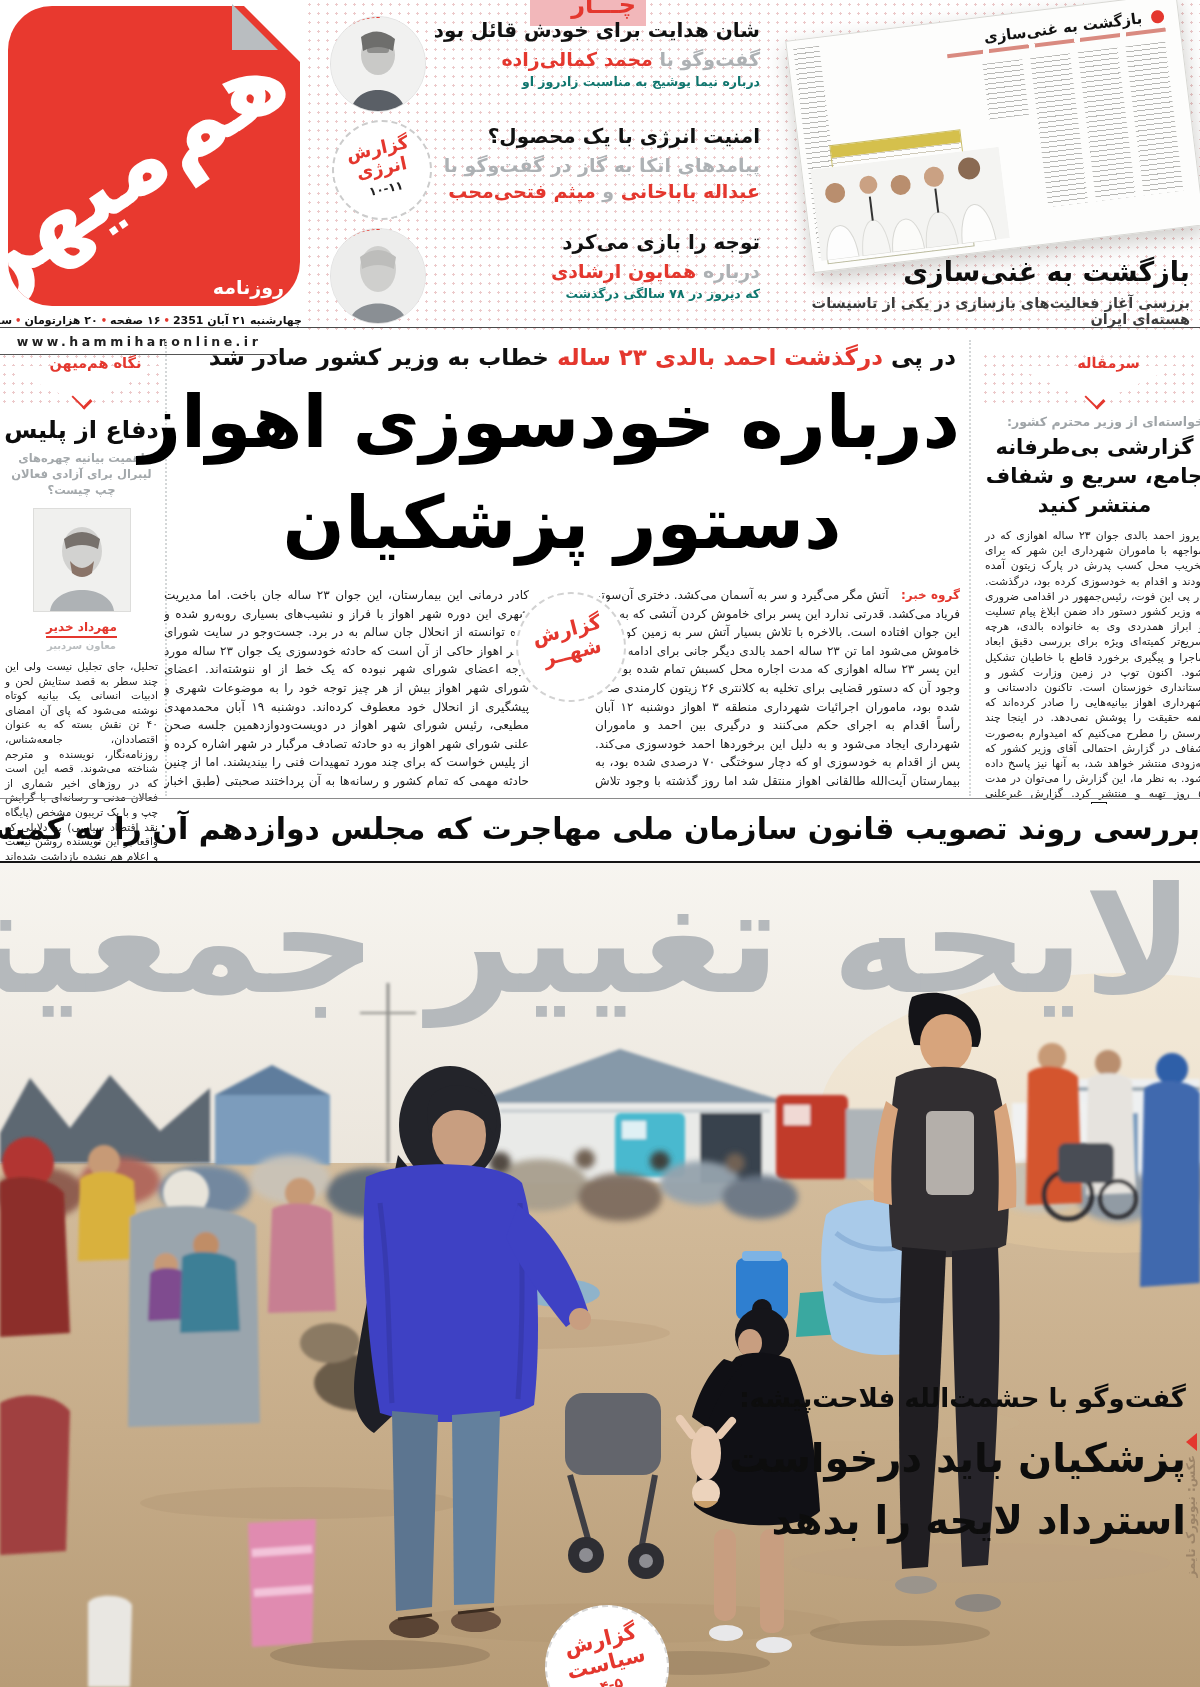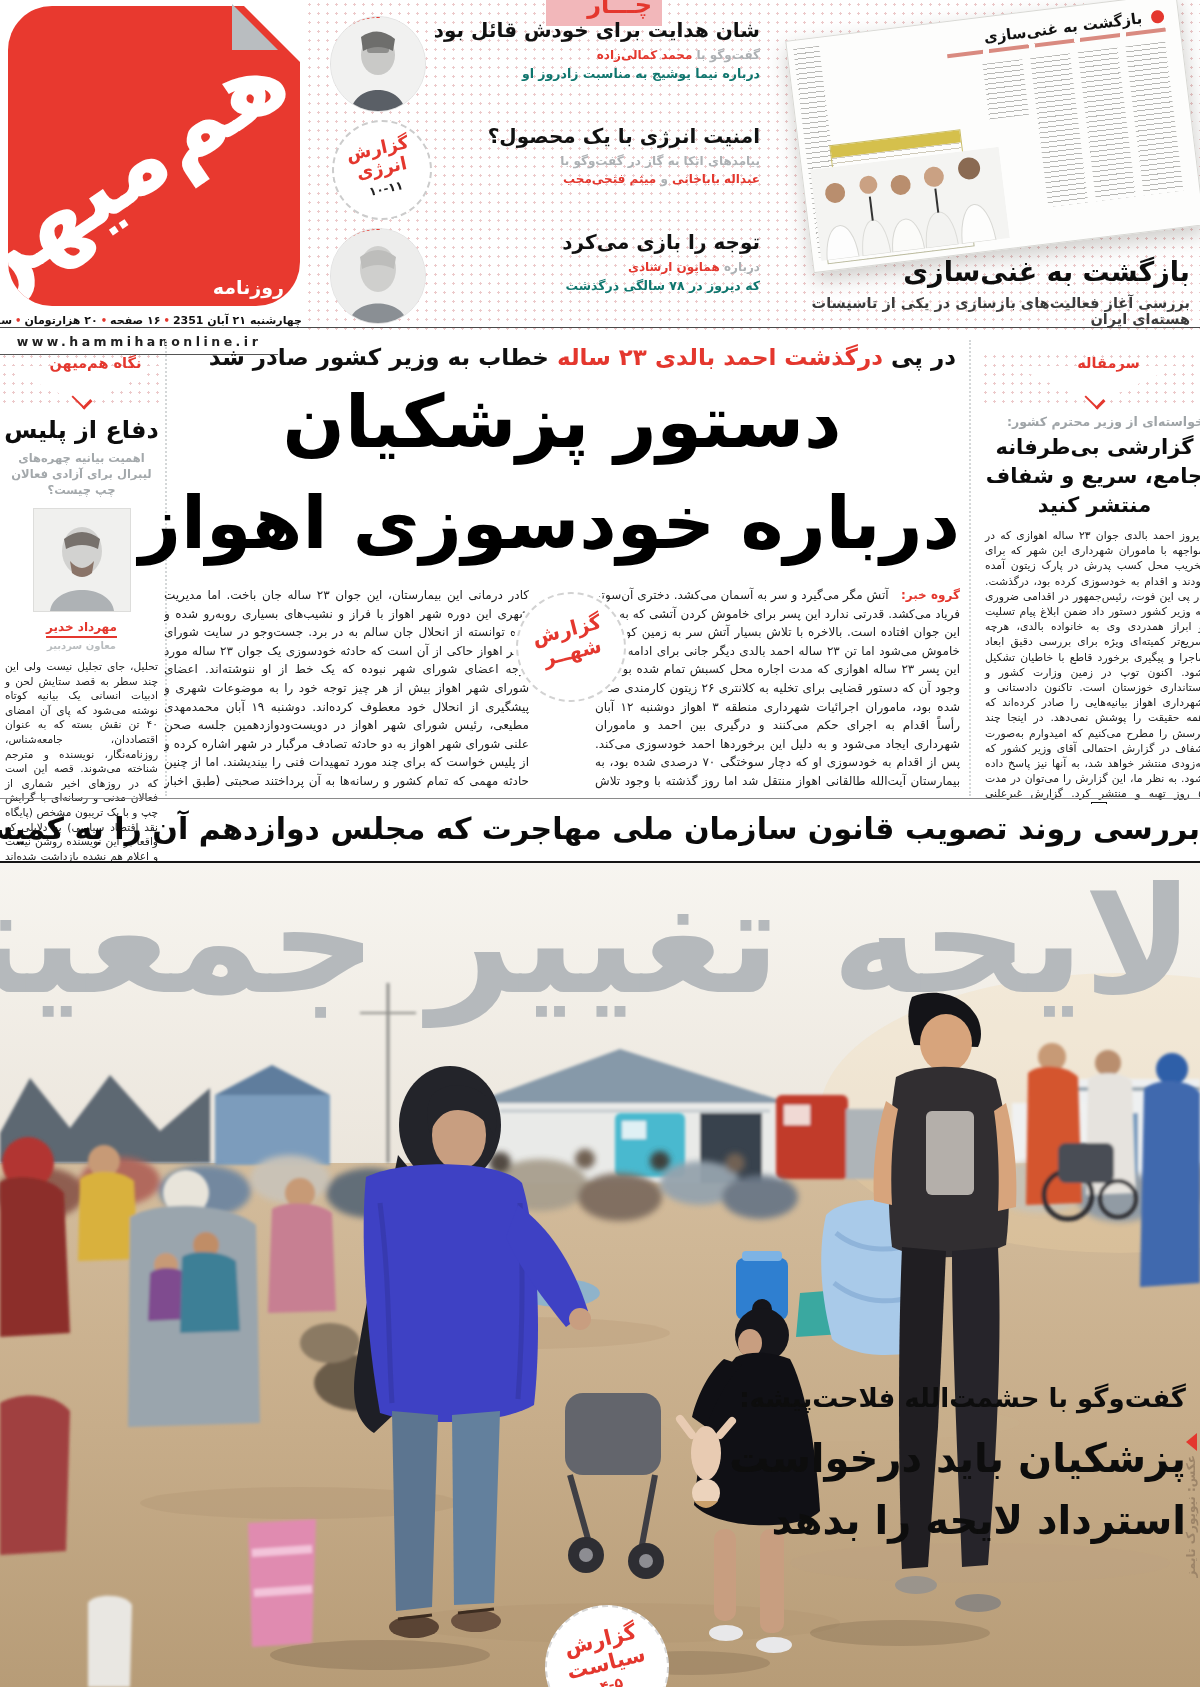--- a/index.html
+++ b/index.html
@@ -3,21 +3,21 @@
 <meta charset="utf-8">
 <style>
   html,body{margin:0;padding:0;background:#fff;}
   .page{position:relative;width:1200px;height:1687px;background:#fff;overflow:hidden;
         font-family:"DejaVu Sans",sans-serif;color:#1a1a1a;}
   .dots{background-image:radial-gradient(#ecc9ca 1.1px,transparent 1.3px);background-size:9px 9px;}
 
   
   .topband{position:absolute;left:0;top:0;width:1200px;height:330px;}
   .topband .dotfield{position:absolute;left:305px;top:0;width:895px;height:330px;}
-  .pinktab{position:absolute;left:546px;top:0;width:116px;height:26px;background:#f2b7ba;overflow:hidden;}
+  .pinktab{position:absolute;left:530px;top:0;width:116px;height:26px;background:#f2b7ba;overflow:hidden;}
   .pinktab span{position:absolute;right:10px;top:-9px;color:#e4372e;font-weight:800;font-size:24px;direction:rtl;}
 
   .logoblock{position:absolute;left:8px;top:6px;width:294px;height:346px;}
   .logobox{position:absolute;left:0;top:0;width:292px;height:300px;background:#e8392f;border-radius:44px;overflow:hidden;}
   .logofold-cover{position:absolute;right:-2px;top:-2px;width:0;height:0;
      border-left:62px solid transparent;border-top:62px solid #ffffff;}
   .logofold{position:absolute;right:24px;top:-2px;width:0;height:0;
      border-right:46px solid transparent;border-bottom:46px solid #b9bdc0;}
   .logotext{position:absolute;left:-6px;top:88px;width:300px;text-align:center;color:#fff;
      font-size:96px;font-weight:bold;transform:rotate(-34deg);letter-spacing:-4px;direction:rtl;}
@@ -28,21 +28,21 @@
   .dateline .part:last-child::after{content:"";margin:0;}
   .urlline{position:absolute;left:0;top:330px;width:278px;text-align:center;font-size:12.5px;
      letter-spacing:3.5px;font-weight:600;color:#222;border-bottom:1px solid #555;padding:4px 0 5px;}
   .toprule{position:absolute;left:0;top:327px;width:1200px;height:0;border-top:1px solid #4a4a4a;}
 
   
   .teasers{position:absolute;left:330px;top:6px;width:445px;height:320px;direction:rtl;}
   .teaser{position:absolute;right:0;width:445px;height:100px;}
   .t-txt{position:absolute;right:15px;top:6px;width:330px;text-align:right;}
   .t-title{font-size:20px;font-weight:800;color:#111;margin:0 0 6px;}
-  .t-sub{font-size:12px;color:#adb1b4;font-weight:700;margin:0 0 4px;}
+  .t-sub{font-size:19px;color:#adb1b4;font-weight:700;margin:0 0 4px;}
   .t-sub .red{color:#e4372e;}
   .t-l3{font-size:12.5px;color:#0f766e;font-weight:700;margin:0;}
   .t-photo{position:absolute;left:0;top:4px;width:94px;height:94px;border-radius:50%;
      background:#efefef;overflow:hidden;border:1px solid #e2e2e2;}
   .t-ring{position:absolute;left:-4px;top:0px;width:98px;height:98px;border-radius:50%;
      border:1.6px dashed #e4372e;clip-path:polygon(0 20%,55% 0,0 0,0 100%,70% 100%,0 80%);}
   .t-badge{position:absolute;left:2px;top:2px;width:96px;height:96px;border-radius:50%;background:#fff;
      border:2px dashed #cccccc;text-align:center;transform:rotate(-12deg);}
   .t-badge .b1{display:block;margin-top:16px;color:#e4372e;font-weight:800;font-size:18px;line-height:20px;}
   .t-badge .b2{display:block;color:#222;font-weight:800;font-size:12px;margin-top:4px;}
@@ -277,22 +277,22 @@
         <path d="M16 102 C20 74 76 74 80 102 Z" fill="#aeb2b5"></path>
       </svg>
     </div>
     <div><span class="lc-name">مهرداد خدیر</span></div>
     <div class="lc-role">معاون سردبیر</div>
     <div class="lc-body"><span>تحلیل، جای تجلیل نیست ولی این چند سطر به قصد ستایش لحن و ادبیات انسانی یک بیانیه کوتاه نوشته می‌شود که پای آن امضای ۴۰ تن نقش بسته که به عنوان اقتصاددان، جامعه‌شناس، روزنامه‌نگار، نویسنده و مترجم شناخته می‌شوند. قصه این است که در روزهای اخیر شماری از فعالان مدنی و رسانه‌ای با گرایش چپ و با یک تریبون مشخص (پایگاه نقد اقتصاد سیاسی) به دلایلی که واقعاً بر این نویسنده روشن نیست و اعلام هم نشده بازداشت شده‌اند و امضاکنندگان این بیانیه خواستار آزادی و ارائه توضیح درباره چرایی آن شده‌اند. </span></div>
   </div>
 
   <div class="midcol">
     <div class="kicker"><span>در پی </span><span class="red">درگذشت احمد بالدی ۲۳ ساله</span><span> خطاب به وزیر کشور صادر شد</span></div>
+    <div class="bighead">درباره خودسوزی اهواز</div>
     <div class="bighead">دستور پزشکیان</div>
-    <div class="bighead">درباره خودسوزی اهواز</div>
     <div class="midbody"><span class="lead">گروه خبر: </span><span>آتش مگر می‌گیرد و سر به آسمان می‌کشد. دختری آن‌سوتر فریاد می‌کشد. قدرتی ندارد این پسر برای خاموش کردن آتشی که به جان این جوان افتاده است. بالاخره با تلاش بسیار آتش سر به زمین کوبیده و خاموش می‌شود اما تن ۲۳ ساله احمد بالدی دیگر جانی برای ادامه ندارد. این پسر ۲۳ ساله اهوازی که مدت اجاره محل کسبش تمام شده بود و با وجود آن که دستور قضایی برای تخلیه به کلانتری ۲۶ زیتون کارمندی صادر شده بود، ماموران اجرائیات شهرداری منطقه ۳ اهواز دوشنبه ۱۲ آبان رأساً اقدام به اجرای حکم می‌کنند و درگیری بین احمد و ماموران شهرداری ایجاد می‌شود و به دلیل این برخوردها احمد خودسوزی می‌کند. پس از اقدام به خودسوزی او که دچار سوختگی ۷۰ درصدی شده بود، به بیمارستان آیت‌الله طالقانی اهواز منتقل شد اما روز گذشته با وجود تلاش کادر درمانی این بیمارستان، این جوان ۲۳ ساله جان باخت. اما مدیریت شهری این دوره شهر اهواز با فراز و نشیب‌های بسیاری روبه‌رو شده و تازه توانسته از انحلال جان سالم به در برد. جست‌وجو در سایت شورای شهر اهواز حاکی از آن است که حادثه خودسوزی یک جوان ۲۳ ساله مورد توجه اعضای شورای شهر نبوده که یک خط از او ننوشته‌اند. اعضای شورای شهر اهواز بیش از هر چیز توجه خود را به موضوعات شهری و پیشگیری از انحلال خود معطوف کرده‌اند. دوشنبه ۱۹ آبان محمدمهدی مطیعی، رئیس شورای شهر اهواز در دویست‌ودوازدهمین جلسه صحن علنی شورای شهر اهواز به دو حادثه تصادف مرگبار در شهر اشاره کرده و از پلیس خواست که برای چند مورد تمهیدات فنی را بیندیشند. اما از چنین حادثه مهمی که تمام کشور و رسانه‌ها به آن پرداختند صحبتی (طبق اخبار انتشاریافته در سایت شورای شهر اهواز) نکرده است. این دوره از شورای شهر اهواز قرار بود طبق ماده ۱۱۹ قوانین و مقررات محلی شوراهای شهرداری و دهیاری، به دلیل عدم انجام وظایف قانونی و کوتاهی در برگزاری انتخابات هیئت‌رئیسه شورا منحل شود. فرشاد ابراهیم‌پور، عضو شورای حل اختلاف خوزستان با اعلام این خبر تاکید کرده بود: «هیئت نظارت بر عملکرد و حل اختلاف شوراهای استان خوزستان در جلسه شنبه ۲۹ شهریور خود، پس از بررسی عملکرد شورای شهر اهواز و با استناد به مواد قانونی مرتبط پیشنهاد انحلال این شورا به وزارت کشور ارائه کرده است. </span></div>
     <div class="midbadge">
       <span class="b1"><span>گزارش</span><br><span>شهــر</span></span>
     </div>
   </div>
 
   <div class="rightcol">
     <div class="banner">
       <div class="bdots dots"></div>
       <div class="tri"></div>

